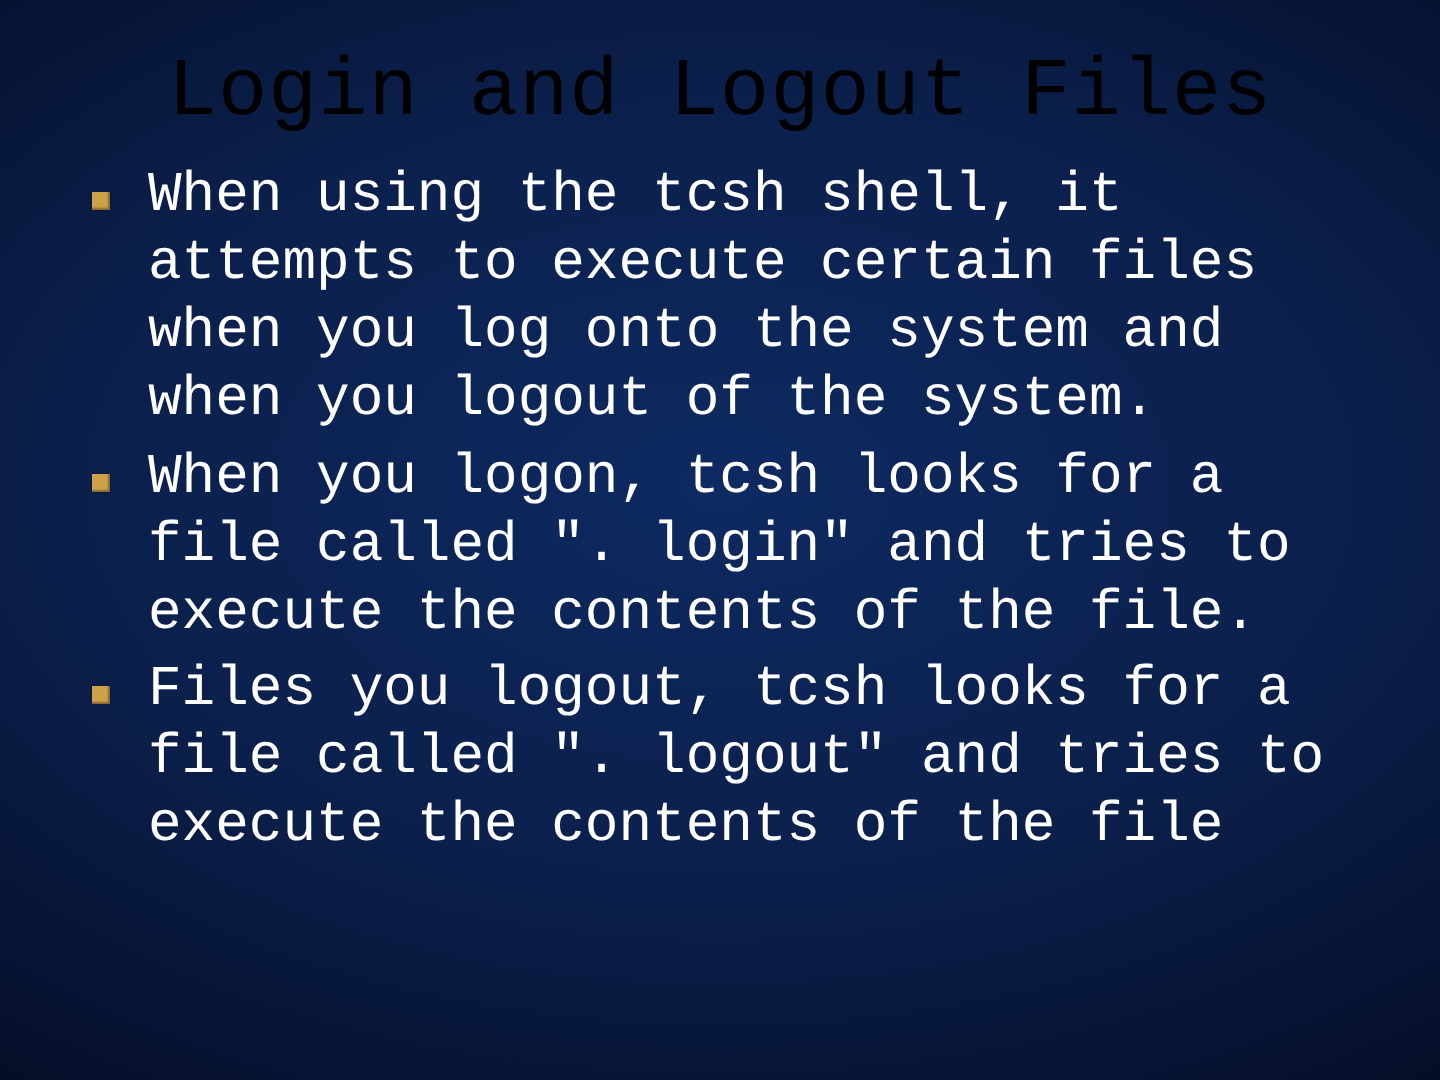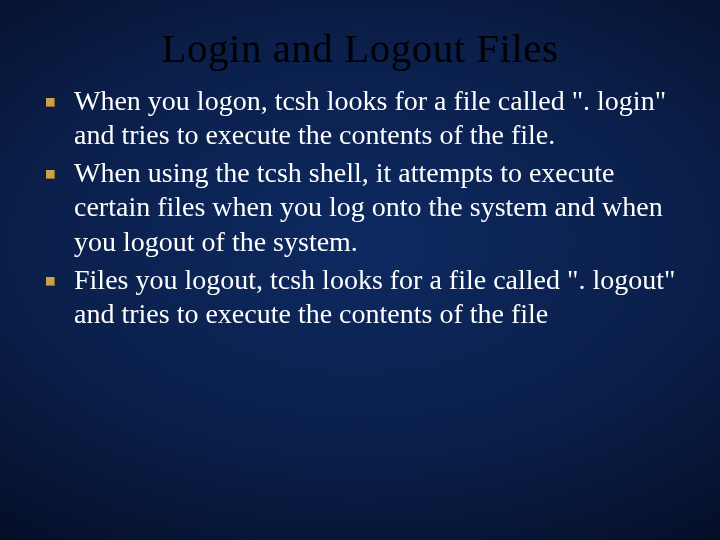--- a/index.html
+++ b/index.html
@@ -12,20 +12,21 @@
   body {
     background: radial-gradient(ellipse 110% 90% at 50% 45%, #0e2a62 0%, #0a1e48 45%, #040c24 80%, #010512 100%);
     font-family: "Times New Roman", Times, serif;
     color: #fff;
   }
   .slide {
     box-sizing: border-box;
     width: 720px;
     height: 532px;
     padding: 24px 38px 30px 38px;
+    font-family: Liberation Mono, monospace;
   }
   .title {
     color: #000;
     font-size: 41px;
     font-weight: 400;
     text-align: center;
     margin: 0 0 12px 0;
     letter-spacing: 0.5px;
   }
   ul.bullets {
@@ -53,24 +54,24 @@
   }
 </style>
 </head>
 <body>
 
 <div class="slide">
   <h1 class="title">Login and Logout Files</h1>
   <ul class="bullets">
     <li>
       <span class="bullet-icon"></span>
-      <span>When you logon, tcsh looks for a file called ". login" and tries to execute the contents of the file.</span>
+      <span>When using the tcsh shell, it attempts to execute certain files when you log onto the system and when you logout of the system.</span>
     </li>
     <li>
       <span class="bullet-icon"></span>
-      <span>When using the tcsh shell, it attempts to execute certain files when you log onto the system and when you logout of the system.</span>
+      <span>When you logon, tcsh looks for a file called ". login" and tries to execute the contents of the file.</span>
     </li>
     <li>
       <span class="bullet-icon"></span>
       <span>Files you logout, tcsh looks for a file called ". logout" and tries to execute the contents of the file</span>
     </li>
   </ul>
 </div>
 
 </body></html>

